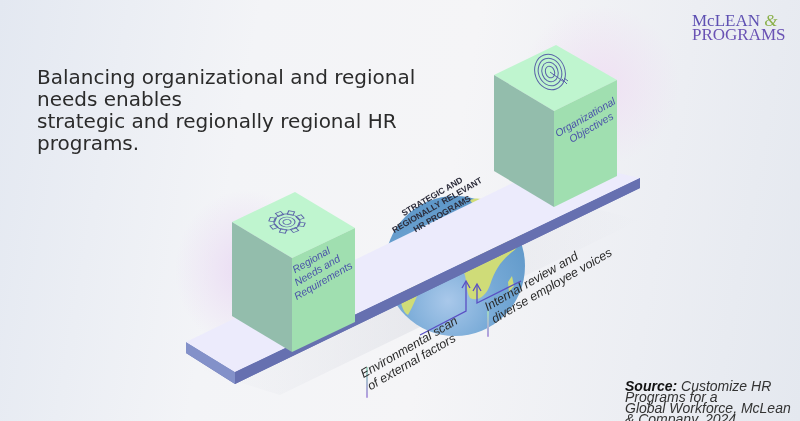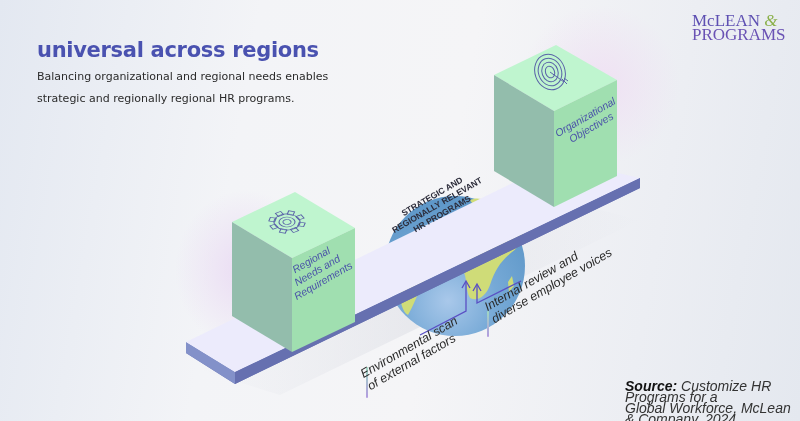--- a/index.html
+++ b/index.html
@@ -2,21 +2,21 @@
 <html><head>
 <meta charset="utf-8">
 <style>
   html,body{margin:0;padding:0;}
   body{width:800px;height:421px;overflow:hidden;position:relative;
     font-family:"Liberation Sans",sans-serif;
     background:linear-gradient(100deg,#e3e8f1 0%,#f3f4f7 30%,#f5f5f7 55%,#eceef3 80%,#e4e8ef 100%);}
   .title{position:absolute;left:37px;top:14px;margin:0;font-family:"DejaVu Sans",sans-serif;font-weight:bold;
     font-size:21px;line-height:24px;color:#4a52b0;letter-spacing:-0.3px;}
   .subtitle{position:absolute;left:37px;top:66px;margin:0;font-family:"DejaVu Sans",sans-serif;
-    font-size:11px;line-height:22px;color:#2b2b2b;width:420px;}
+    font-size:20px;line-height:22px;color:#2b2b2b;width:420px;}
   .logo{position:absolute;left:692px;top:14px;font-family:"Liberation Serif",serif;font-size:17px;line-height:14px;color:#5d4fb2;}
   .logo .amp{color:#8ab04a;font-style:italic;}
   .logo .l2{display:block;color:#6a52b4;}
   .scene{position:absolute;left:0;top:0;}
   .plank-label{position:absolute;left:362px;top:190px;width:150px;text-align:center;
     font-size:8.5px;line-height:10px;font-weight:bold;color:#2c2c3a;transform:rotate(-30deg);transform-origin:center;}
   .cube-label{position:absolute;font-style:italic;font-size:10.5px;line-height:12px;color:#4a52a8;text-align:center;}
   .cube-label.left{left:277px;top:252px;width:80px;transform:rotate(-30deg);}
   .cube-label.right{left:545px;top:110px;width:86px;transform:rotate(-30deg);}
   .ann{position:absolute;font-style:italic;font-size:12.5px;line-height:14px;color:#2b2b2b;transform:rotate(-30deg);transform-origin:left bottom;white-space:nowrap;}
@@ -24,21 +24,20 @@
   .ann.int{left:496px;top:298px;}
   .ann-bar{position:absolute;width:2px;border-radius:1px;background:linear-gradient(#9fd9c2,#b39be0);}
   .source{position:absolute;left:625px;top:381px;font-size:14px;line-height:11px;color:#333;font-style:italic;}
   .source b{font-weight:bold;color:#111;}
 </style>
 </head>
 <body>
 
 <h1 class="title">
   <br>
-  <span>universal across regions</span>
 </h1>
 <p class="subtitle">
   <span>Balancing organizational and regional needs enables</span><br>
   <span>strategic and regionally regional HR programs.</span>
 </p>
 
 <div class="logo">
   <span>McLEAN</span>
   <span class="amp">&amp;</span>
   <span class="l2">PROGRAMS</span>

